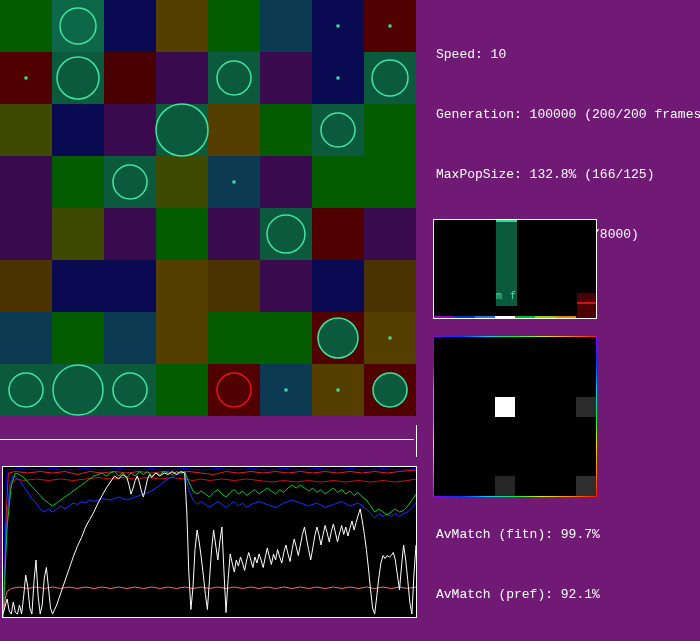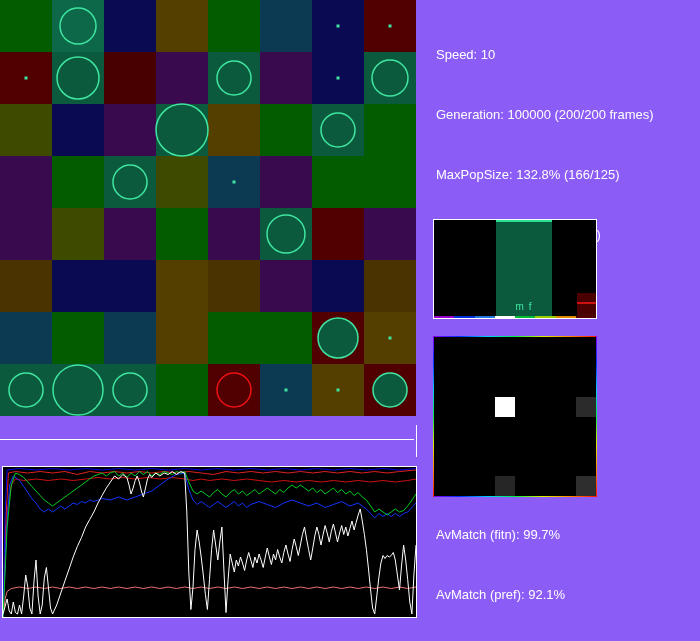--- a/index.html
+++ b/index.html
@@ -1,24 +1,24 @@
 <!DOCTYPE html>
 <html><head>
 <meta charset="utf-8">
 <style>
   html,body{margin:0;padding:0;background:#000;}
-  #root{position:relative;width:700px;height:641px;background:#8b5cf6;overflow:hidden;
-        font-family:Liberation Sans, sans-serif;}
+  #root{position:relative;width:700px;height:641px;background:#701a75;overflow:hidden;
+        font-family:Liberation Mono, monospace;}
   #world-grid{position:absolute;left:0;top:0;}
   #h-sep{position:absolute;left:0;top:439;height:1px;background:#fff;}
   #v-sep{position:absolute;width:1px;background:#fff;}
   #stats-panel{position:absolute;left:436px;top:5px;color:#fff;font-size:13px;line-height:20px;white-space:pre;}
   .stat-line{height:20px;}
   #sex-histogram{position:absolute;left:433px;top:219px;width:162px;height:98px;border:1px solid #fff;background:#000;}
-  #hist-bar{position:absolute;top:0;bottom:2px;padding-left:35px;}
+  #hist-bar{position:absolute;top:0;bottom:12px;}
   #hist-bar-cap{position:absolute;top:0;left:0;right:0;height:2px;}
   #hist-bar-label{position:absolute;bottom:4px;left:0;right:0;text-align:center;font-size:10px;letter-spacing:1px;}
   #hist-red-bar{position:absolute;bottom:0;}
   #hist-red-line{position:absolute;left:0;right:0;height:2px;}
   #hue-strip{position:absolute;left:0;right:0;bottom:0;height:2px;display:flex;}
   .hue-seg{flex:1;height:2px;}
   #pairing-matrix{position:absolute;left:433px;top:336px;width:164px;height:161px;background:#000;}
   .pm-edge{position:absolute;}
   .pm-cell{position:absolute;width:20px;height:20px;}
   #timeseries{position:absolute;left:2px;top:466px;width:413px;height:150px;border:1px solid #fff;background:#000;}

